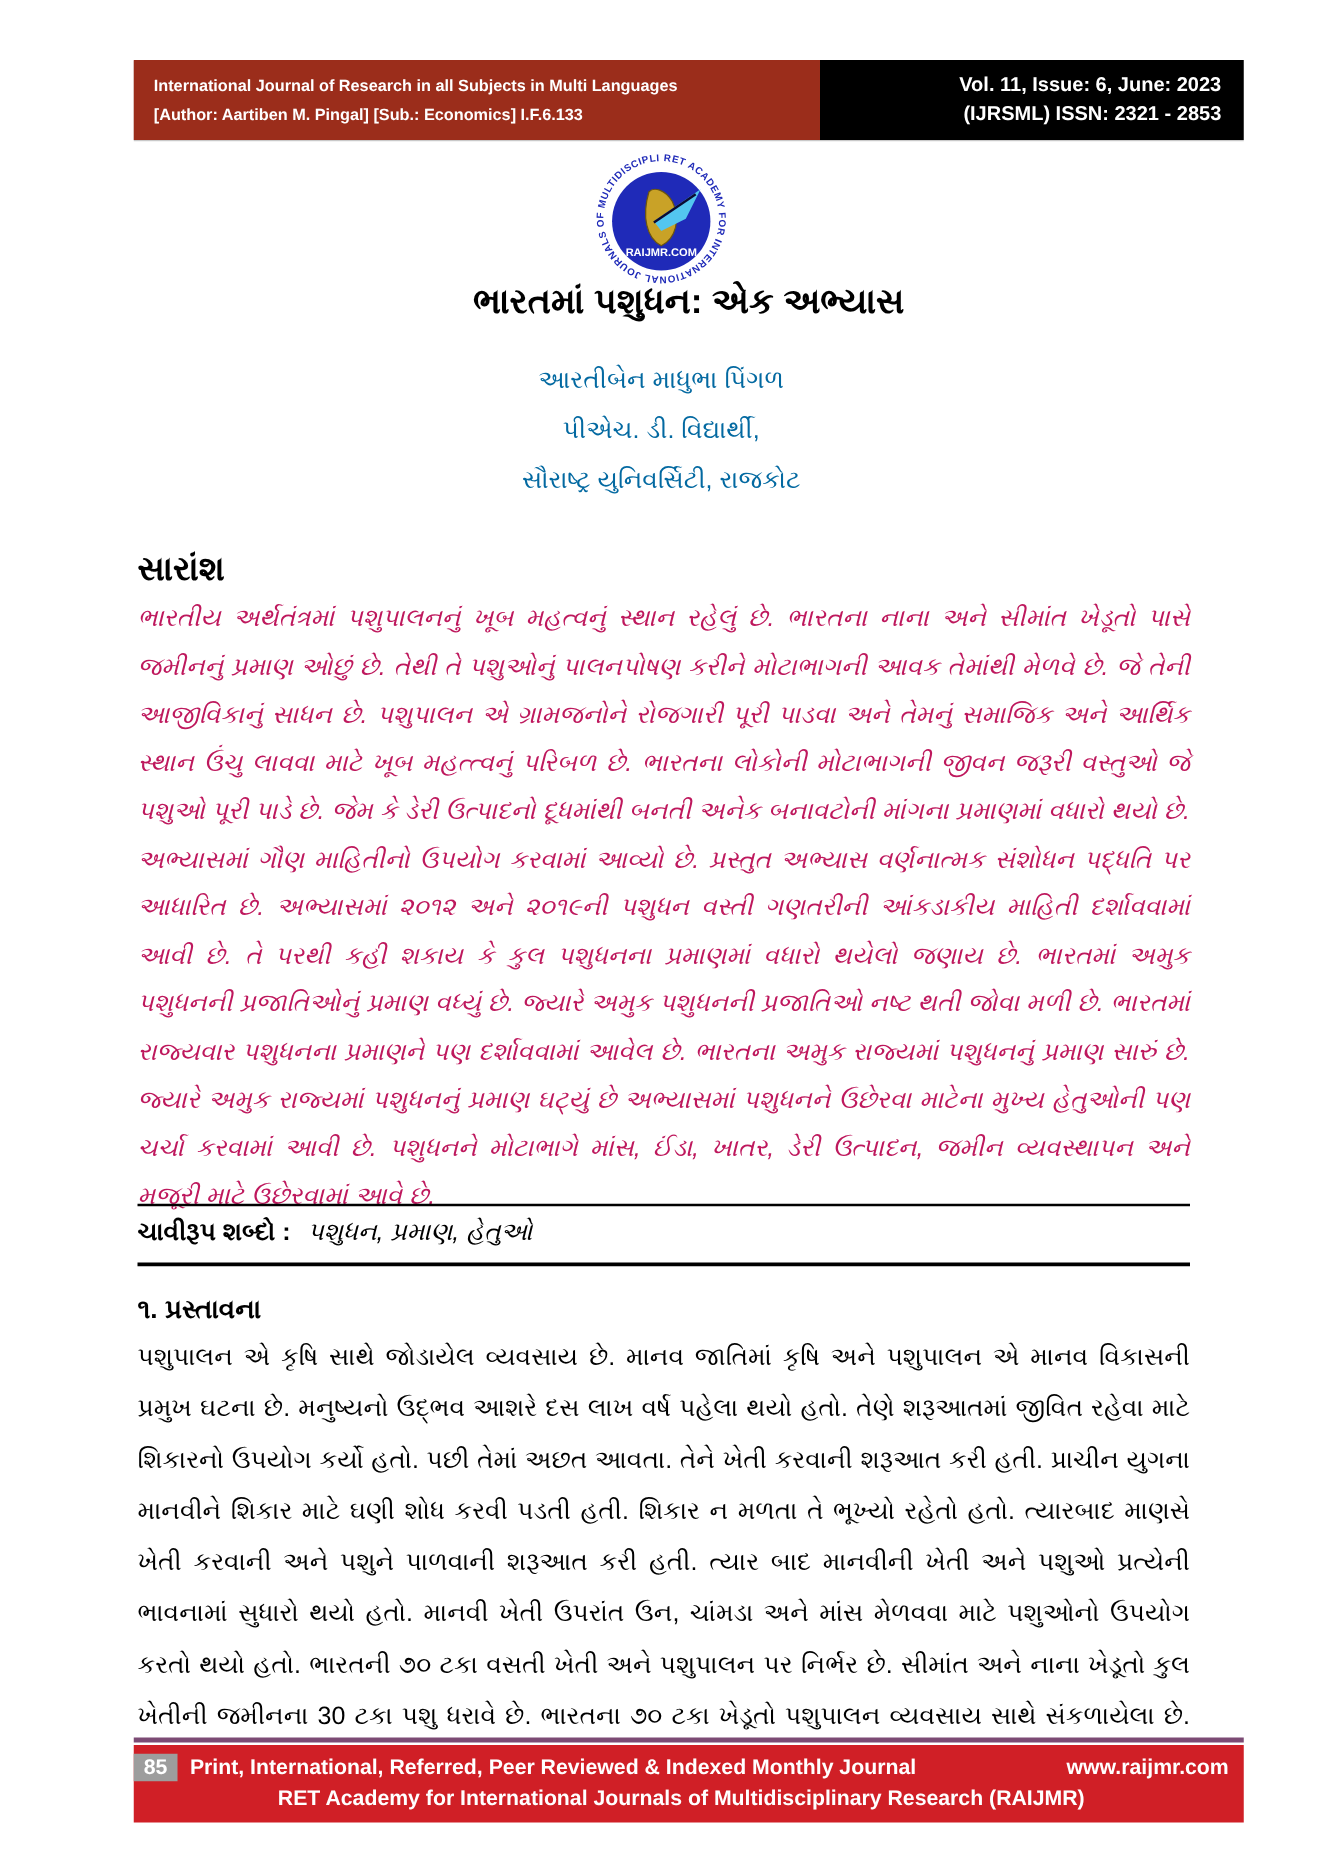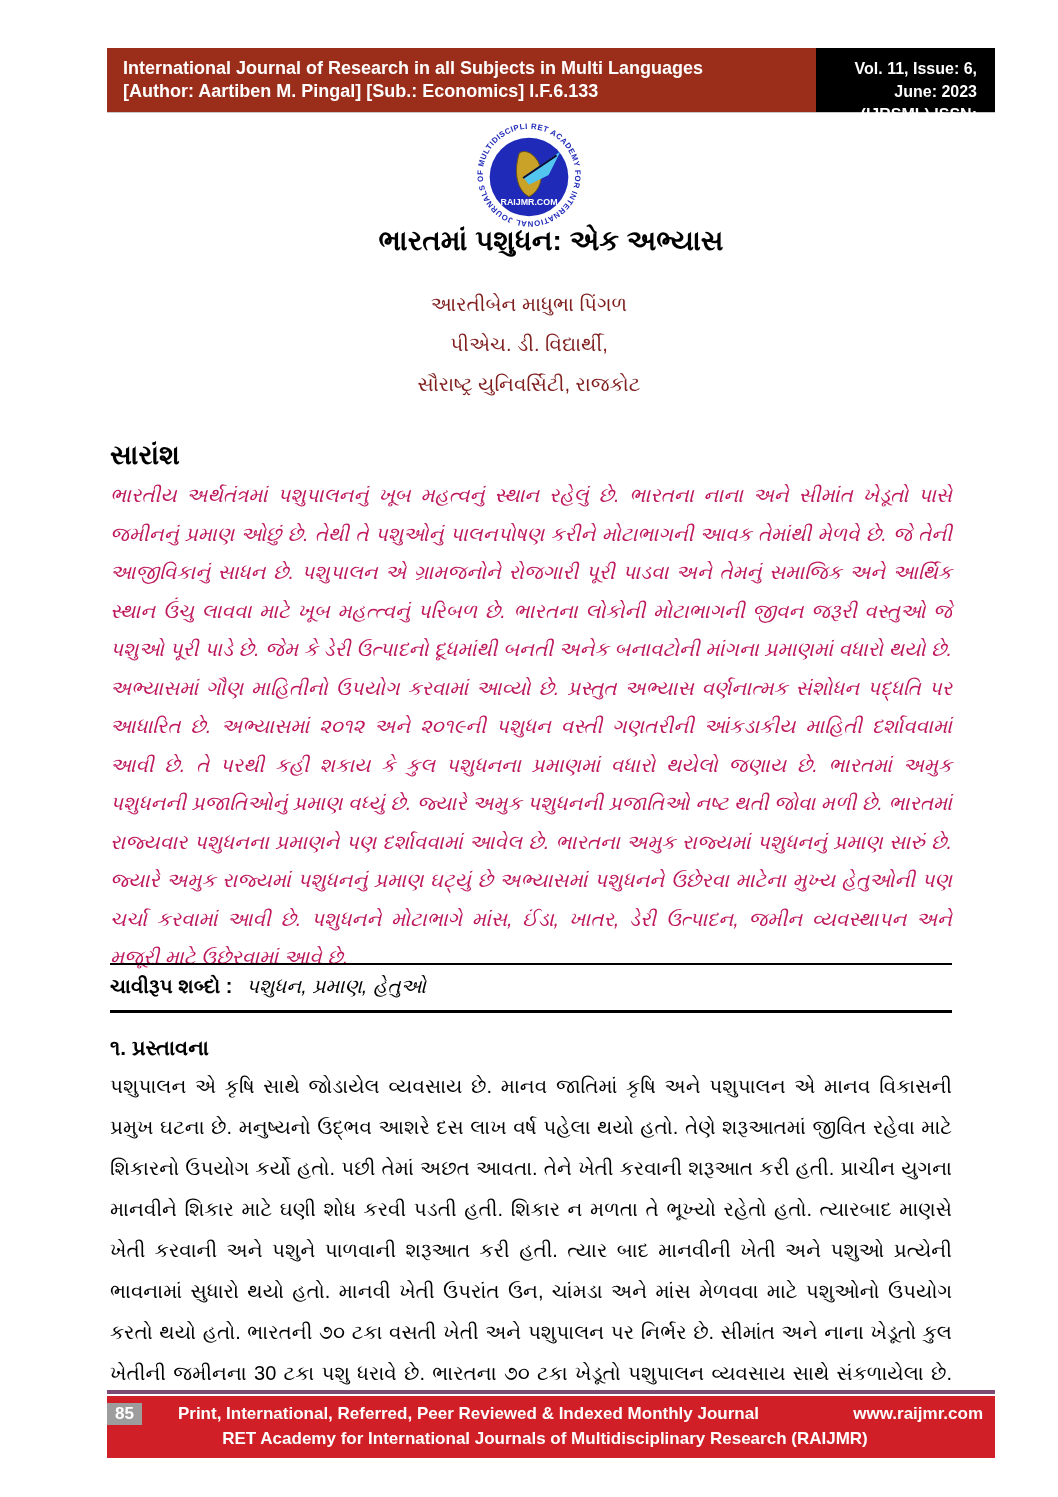--- a/index.html
+++ b/index.html
@@ -4,39 +4,39 @@
 <style>
   * { margin: 0; padding: 0; box-sizing: border-box; }
   html, body { width: 1058px; height: 1497px; background: #ffffff; overflow: hidden; }
   body { font-family: "Liberation Sans", sans-serif; position: relative; }
 
   .header {
     position: absolute; left: 107px; top: 48px; width: 888px; height: 64px;
     display: flex; box-shadow: 0 1px 0 #c9c9c9;
   }
   .header-left {
-    background: #9B2D1B; color: #fff; width: 709px; padding: 9px 16px 0 16px;
-    font-weight: bold; font-size: 18px; line-height: 23px;
+    background: #9B2D1B; color: #fff; width: 549px; padding: 9px 16px 0 16px;
+    font-weight: bold; font-size: 13px; line-height: 23px;
   }
   .header-right {
     background: #000000; color: #fff; flex: 1; padding: 9px 18px 0 10px;
     font-weight: bold; font-size: 16px; line-height: 23px; text-align: right;
   }
 
   .logo-row { position: absolute; left: 0; top: 116px; width: 100%; text-align: center; }
   .logo-svg { width: 118px; height: 118px; }
 
   .title {
     position: absolute; left: 0; top: 225px; width: 100%; text-align: center;
     font-size: 28px; font-weight: bold; color: #000; padding-left: 44px;
   }
 
   .authors {
     position: absolute; left: 0; top: 284px; width: 100%; text-align: center;
-    font-size: 20px; color: #7f1d1d; line-height: 40px;
+    font-size: 20px; color: #0369a1; line-height: 40px;
   }
 
   .abstract-heading {
     position: absolute; left: 110px; top: 440px;
     font-size: 27px; font-weight: bold; color: #000;
   }
 
   .abstract-text {
     position: absolute; left: 110px; top: 476px; width: 842px;
     font-size: 20px; font-style: italic; color: #be185d;
@@ -57,21 +57,21 @@
   }
 
   .intro-text {
     position: absolute; left: 110px; top: 1066px; width: 842px;
     font-size: 20px; color: #000; text-align: justify; line-height: 41px;
   }
 
   .footer { position: absolute; left: 107px; top: 1390px; width: 888px; }
   .footer-line { height: 4px; background: #7C4B74; margin-bottom: 2px; }
   .footer-bar { background: #D01F26; color: #fff; padding: 7px 12px 9px 0; }
-  .footer-row1 { display: flex; align-items: center; font-weight: bold; font-size: 17px; gap: 26px; }
+  .footer-row1 { display: flex; align-items: center; font-weight: bold; font-size: 17px; }
   .page-num { background: #9D9D9D; color: #fff; padding: 1px 8px; margin-right: 10px; }
   .footer-left-text { flex: 1; }
   .footer-site { text-align: right; }
   .footer-row2 { text-align: center; font-weight: bold; font-size: 17px; margin-top: 4px; }
 </style>
 </head>
 <body>
 
 <div class="page">
 

